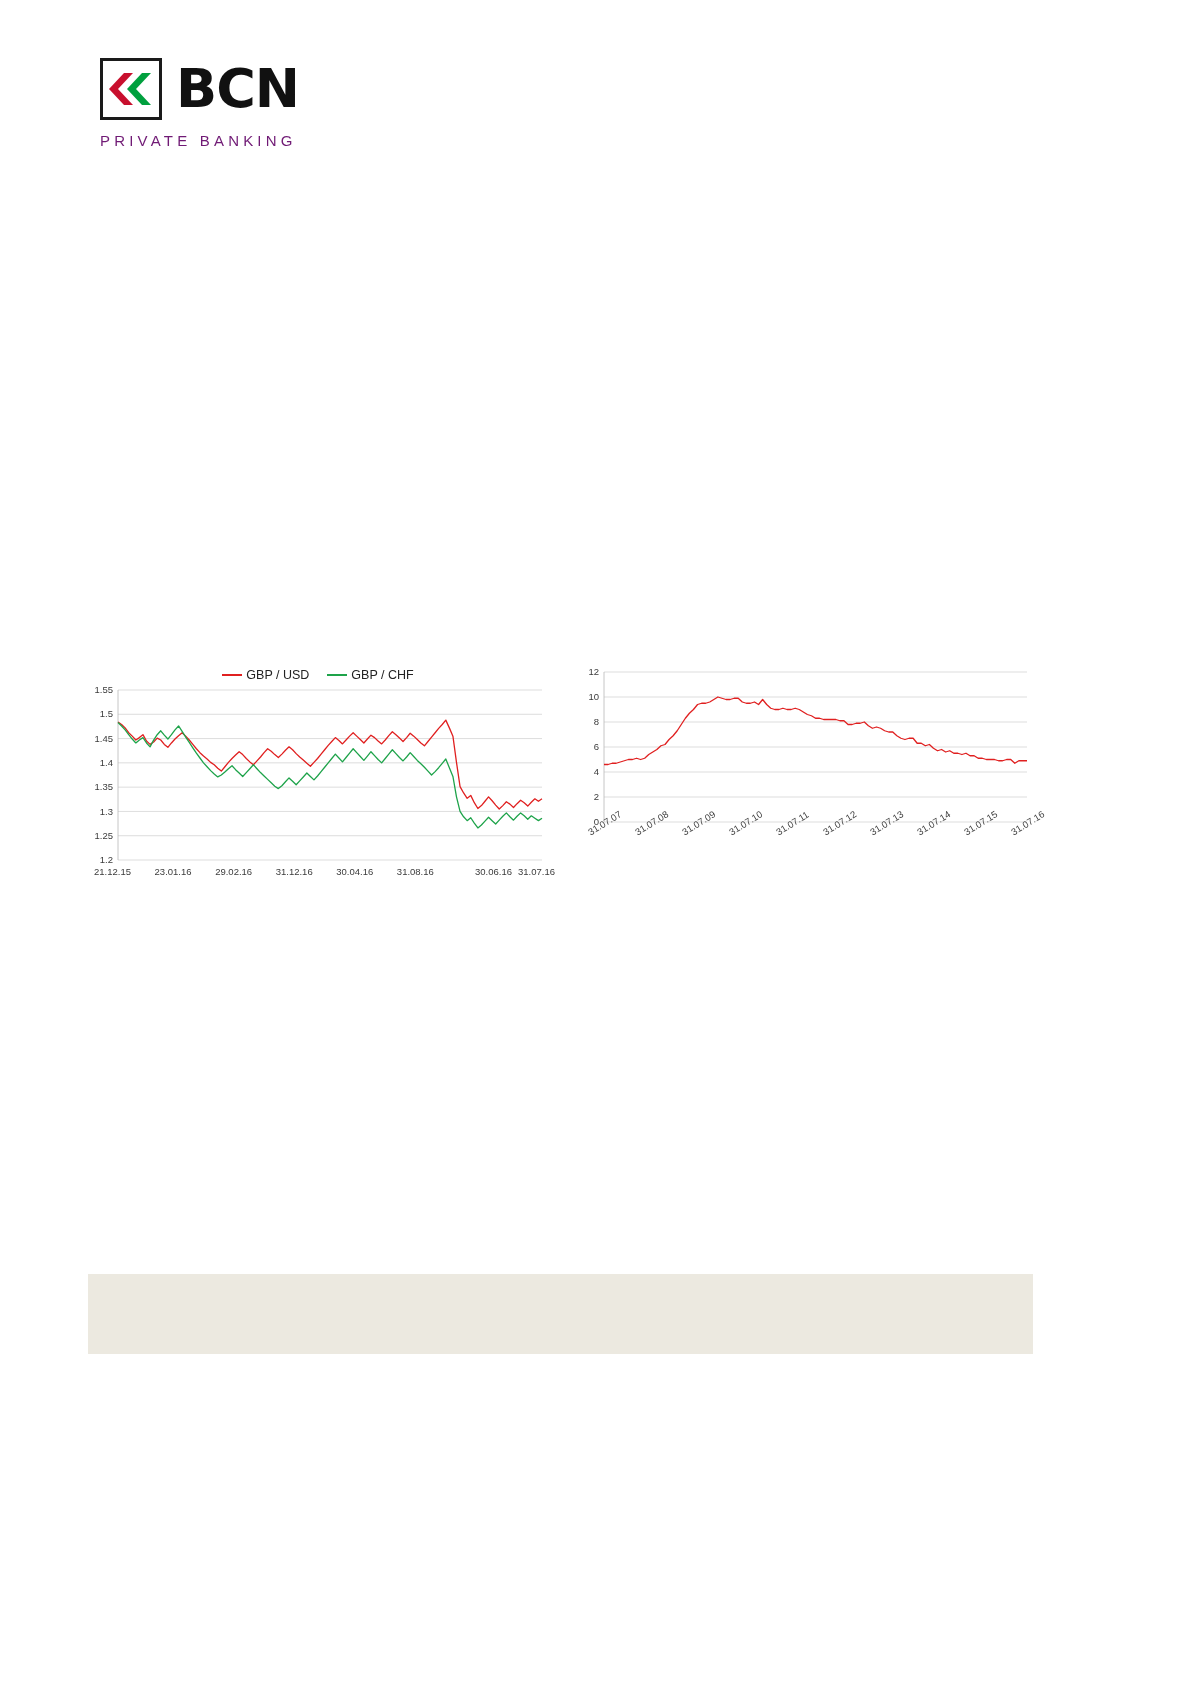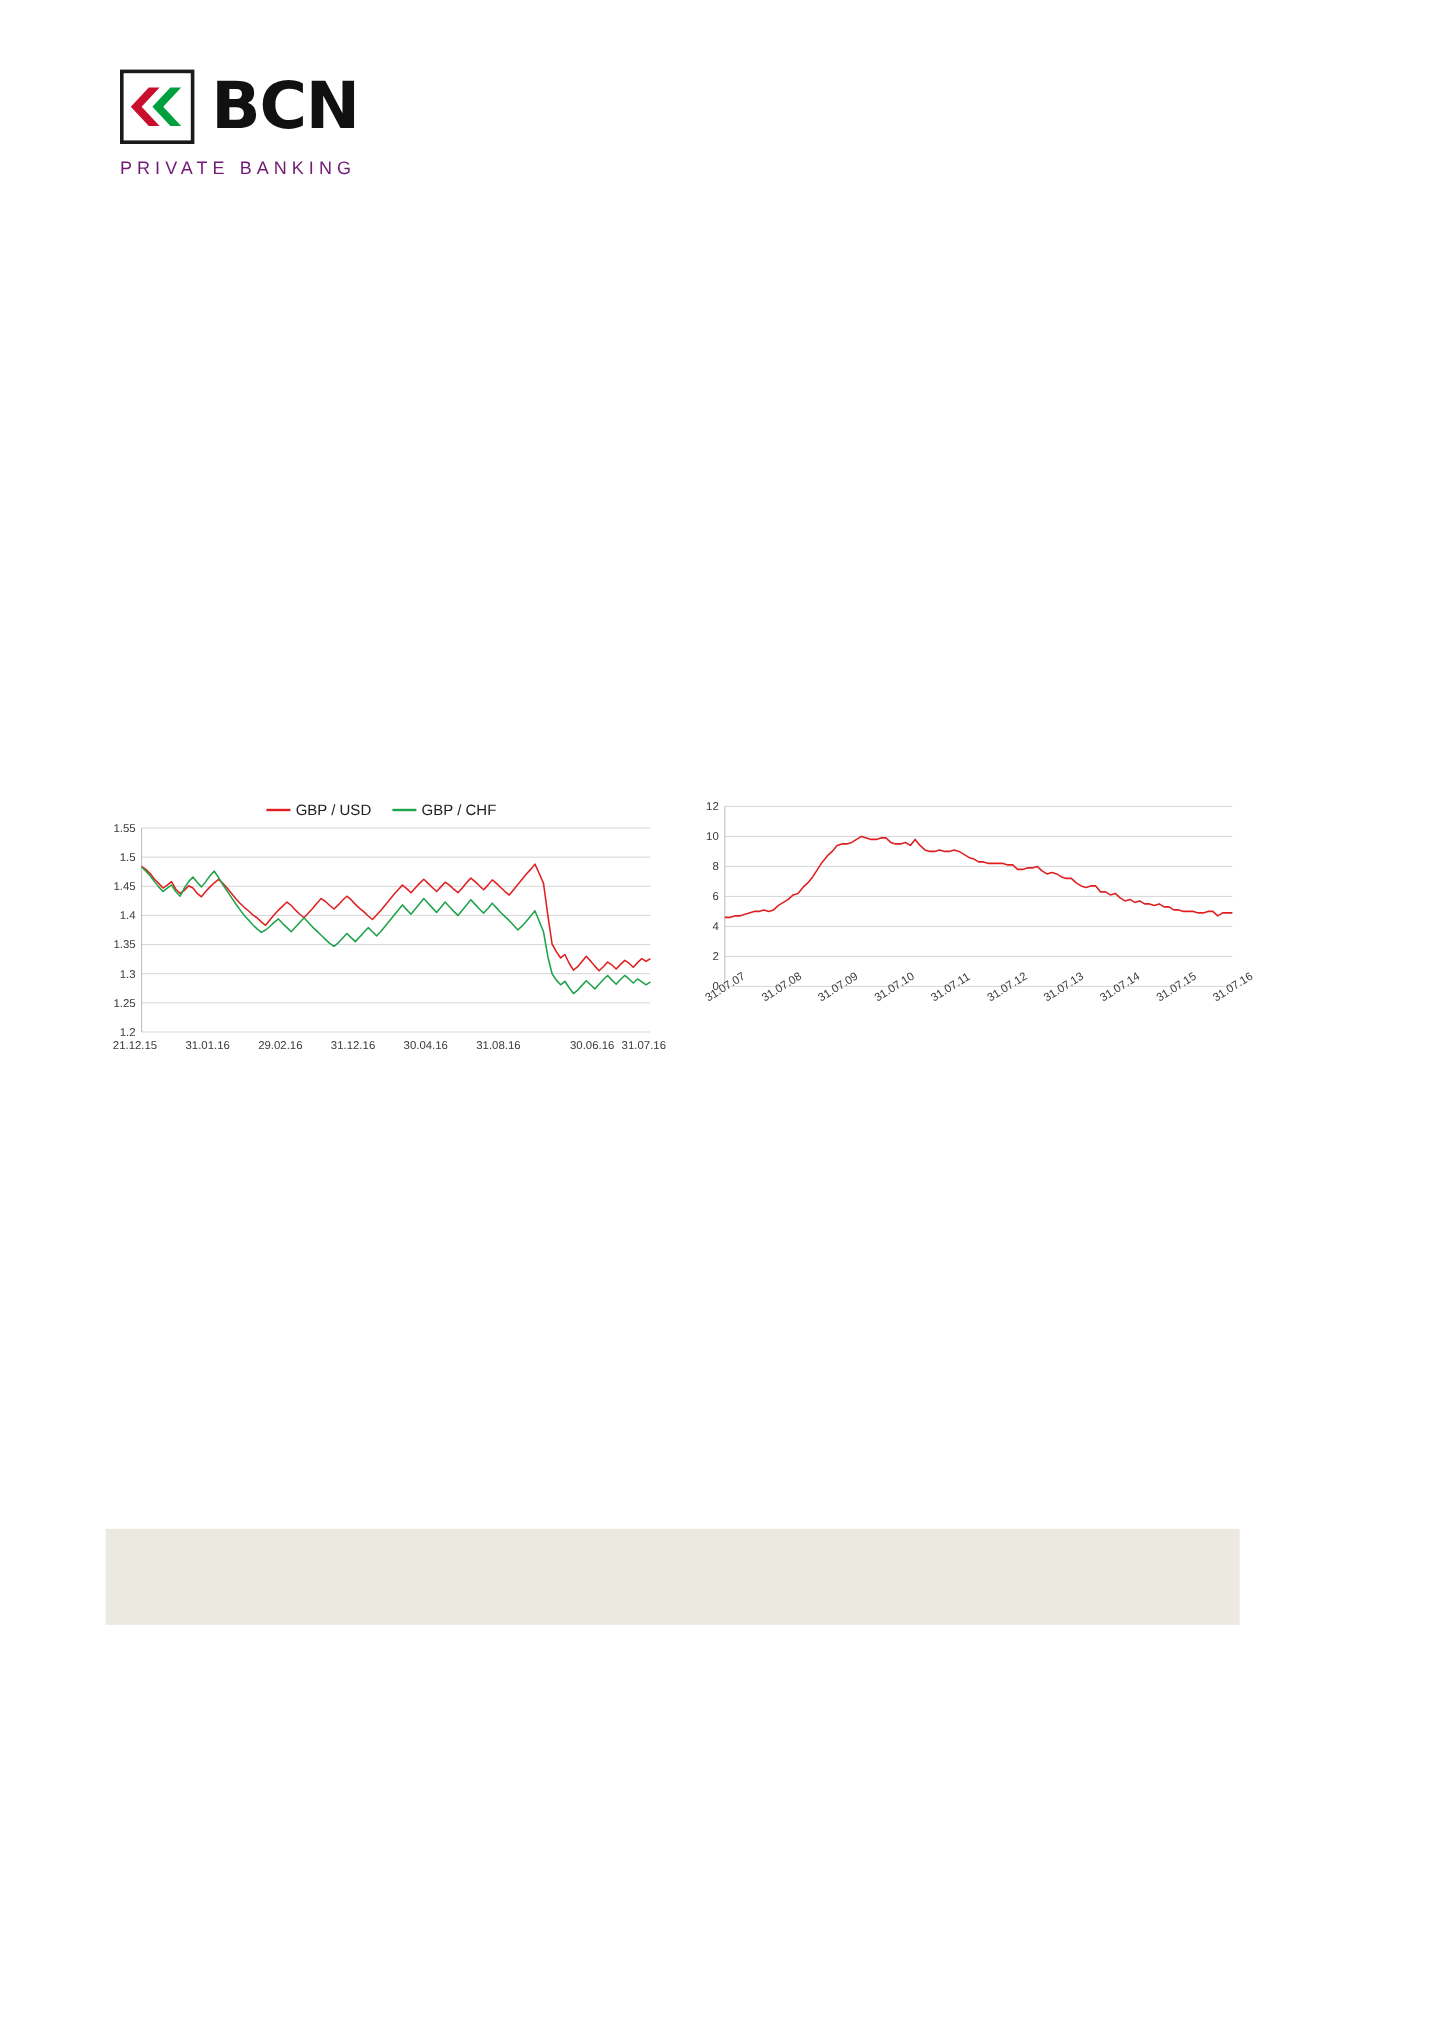--- a/index.html
+++ b/index.html
@@ -88,21 +88,21 @@
         <text x="25" y="33.48571428571431" text-anchor="end" font-size="9.5" fill="#3b3b3b" font-family="&quot;Liberation Sans&quot;, sans-serif">1.5</text>
         <line x1="30" x2="454" y1="6" y2="6" stroke="#d4d4d4" stroke-width="0.8"></line>
         <text x="25" y="9.2" text-anchor="end" font-size="9.5" fill="#3b3b3b" font-family="&quot;Liberation Sans&quot;, sans-serif">1.55</text>
         <line x1="30" x2="30" y1="6" y2="176" stroke="#b8b8b8" stroke-width="0.8"></line>
         <polyline points="30.00,38.06 33.56,40.49 37.13,43.89 40.69,48.74 44.25,52.14 47.82,56.03 51.38,53.60 54.94,50.69 58.50,57.00 62.07,60.40 65.63,57.97 69.19,54.09 72.76,56.03 76.32,60.40 79.88,63.31 83.45,58.94 87.01,55.06 90.57,51.66 94.13,48.74 97.70,52.14 101.26,56.03 104.82,60.40 108.39,64.77 111.95,68.66 115.51,72.06 119.08,74.97 122.64,78.37 126.20,80.80 129.76,84.20 133.33,87.11 136.89,82.74 140.45,78.37 144.02,74.49 147.58,71.09 151.14,67.69 154.71,70.60 158.27,74.49 161.83,77.89 165.39,80.80 168.96,76.91 172.52,73.03 176.08,68.66 179.65,64.77 183.21,67.20 186.77,70.60 190.34,73.51 193.90,70.11 197.46,66.23 201.03,62.83 204.59,65.74 208.15,69.63 211.71,73.03 215.28,75.94 218.84,79.34 222.40,82.26 225.97,78.37 229.53,74.49 233.09,70.11 236.66,65.74 240.22,61.37 243.78,57.49 247.34,53.60 250.91,56.51 254.47,59.91 258.03,56.03 261.60,52.14 265.16,48.74 268.72,52.14 272.29,55.54 275.85,58.94 279.41,55.06 282.97,51.17 286.54,53.60 290.10,57.00 293.66,59.91 297.23,56.03 300.79,51.66 304.35,47.77 307.92,50.69 311.48,54.09 315.04,57.49 318.61,53.60 322.17,49.23 325.73,52.14 329.29,55.54 332.86,58.94 336.42,61.86 339.98,57.49 343.55,53.11 347.11,48.74 350.67,44.37 354.24,40.49 357.80,36.11 361.36,43.89 364.92,52.14 368.49,78.37 372.05,102.66 375.61,108.97 379.18,114.31 382.74,111.40 386.30,118.69 389.87,124.51 393.43,121.60 396.99,117.23 400.55,112.86 404.12,116.74 407.68,121.11 411.24,125.00 414.81,121.60 418.37,117.71 421.93,120.14 425.50,123.54 429.06,119.66 432.62,116.26 436.18,118.69 439.75,122.09 443.31,118.20 446.87,114.80 450.44,117.23 454.00,114.80" fill="none" stroke="#e02020" stroke-width="1.3" stroke-linejoin="round"></polyline>
         <polyline points="30.00,38.54 33.56,41.94 37.13,45.83 40.69,50.69 44.25,55.06 47.82,58.94 51.38,56.03 54.94,53.60 58.50,58.94 62.07,62.83 65.63,56.03 69.19,50.69 72.76,46.80 76.32,51.17 79.88,55.06 83.45,50.69 87.01,45.83 90.57,41.94 94.13,47.29 97.70,53.11 101.26,58.46 104.82,63.80 108.39,69.14 111.95,74.00 115.51,78.86 119.08,82.74 122.64,86.63 126.20,90.03 129.76,92.94 133.33,91.00 136.89,88.09 140.45,84.69 144.02,81.77 147.58,85.66 151.14,89.06 154.71,92.46 158.27,88.57 161.83,84.69 165.39,80.80 168.96,84.69 172.52,88.57 176.08,91.97 179.65,95.37 183.21,98.77 186.77,102.17 190.34,104.60 193.90,101.69 197.46,97.80 201.03,93.91 204.59,97.31 208.15,100.71 211.71,96.83 215.28,92.94 218.84,89.06 222.40,92.46 225.97,95.86 229.53,91.97 233.09,87.60 236.66,83.23 240.22,78.86 243.78,74.49 247.34,70.11 250.91,74.00 254.47,77.89 258.03,73.51 261.60,69.14 265.16,64.77 268.72,68.66 272.29,72.54 275.85,76.43 279.41,72.06 282.97,67.69 286.54,71.57 290.10,75.46 293.66,78.86 297.23,74.49 300.79,70.11 304.35,65.74 307.92,69.63 311.48,73.51 315.04,76.91 318.61,73.03 322.17,68.66 325.73,72.54 329.29,76.43 332.86,79.83 336.42,83.23 339.98,87.11 343.55,91.00 347.11,87.60 350.67,83.71 354.24,79.34 357.80,74.97 361.36,83.71 364.92,92.46 368.49,112.86 372.05,127.43 375.61,132.77 379.18,136.66 382.74,133.74 386.30,139.09 389.87,143.94 393.43,141.03 396.99,137.14 400.55,133.26 404.12,136.66 407.68,140.06 411.24,136.17 414.81,132.29 418.37,128.89 421.93,132.77 425.50,136.17 429.06,132.29 432.62,128.89 436.18,131.80 439.75,135.20 443.31,131.80 446.87,134.23 450.44,136.66 454.00,134.23" fill="none" stroke="#1ea34a" stroke-width="1.3" stroke-linejoin="round"></polyline>
       </svg>
   </div>
   <div class="xlabels" id="xlab-fx">
       <span style="left: 6px; top: 2px;">21.12.15</span>
-      <span style="left: 66.5714px; top: 2px;">31.01.16</span>
+      <span style="left: 66.5714px; top: 2px;">23.01.16</span>
       <span style="left: 127.143px; top: 2px;">29.02.16</span>
       <span style="left: 187.714px; top: 2px;">31.12.16</span>
       <span style="left: 248.286px; top: 2px;">30.04.16</span>
       <span style="left: 308.857px; top: 2px;">31.08.16</span>
       <span style="left: 387px; top: 2px;">30.06.16</span>
       <span style="left: 430px; top: 2px;">31.07.16</span>
     </div>
 </div>
 
 <div class="chart" id="chart-unemp">

